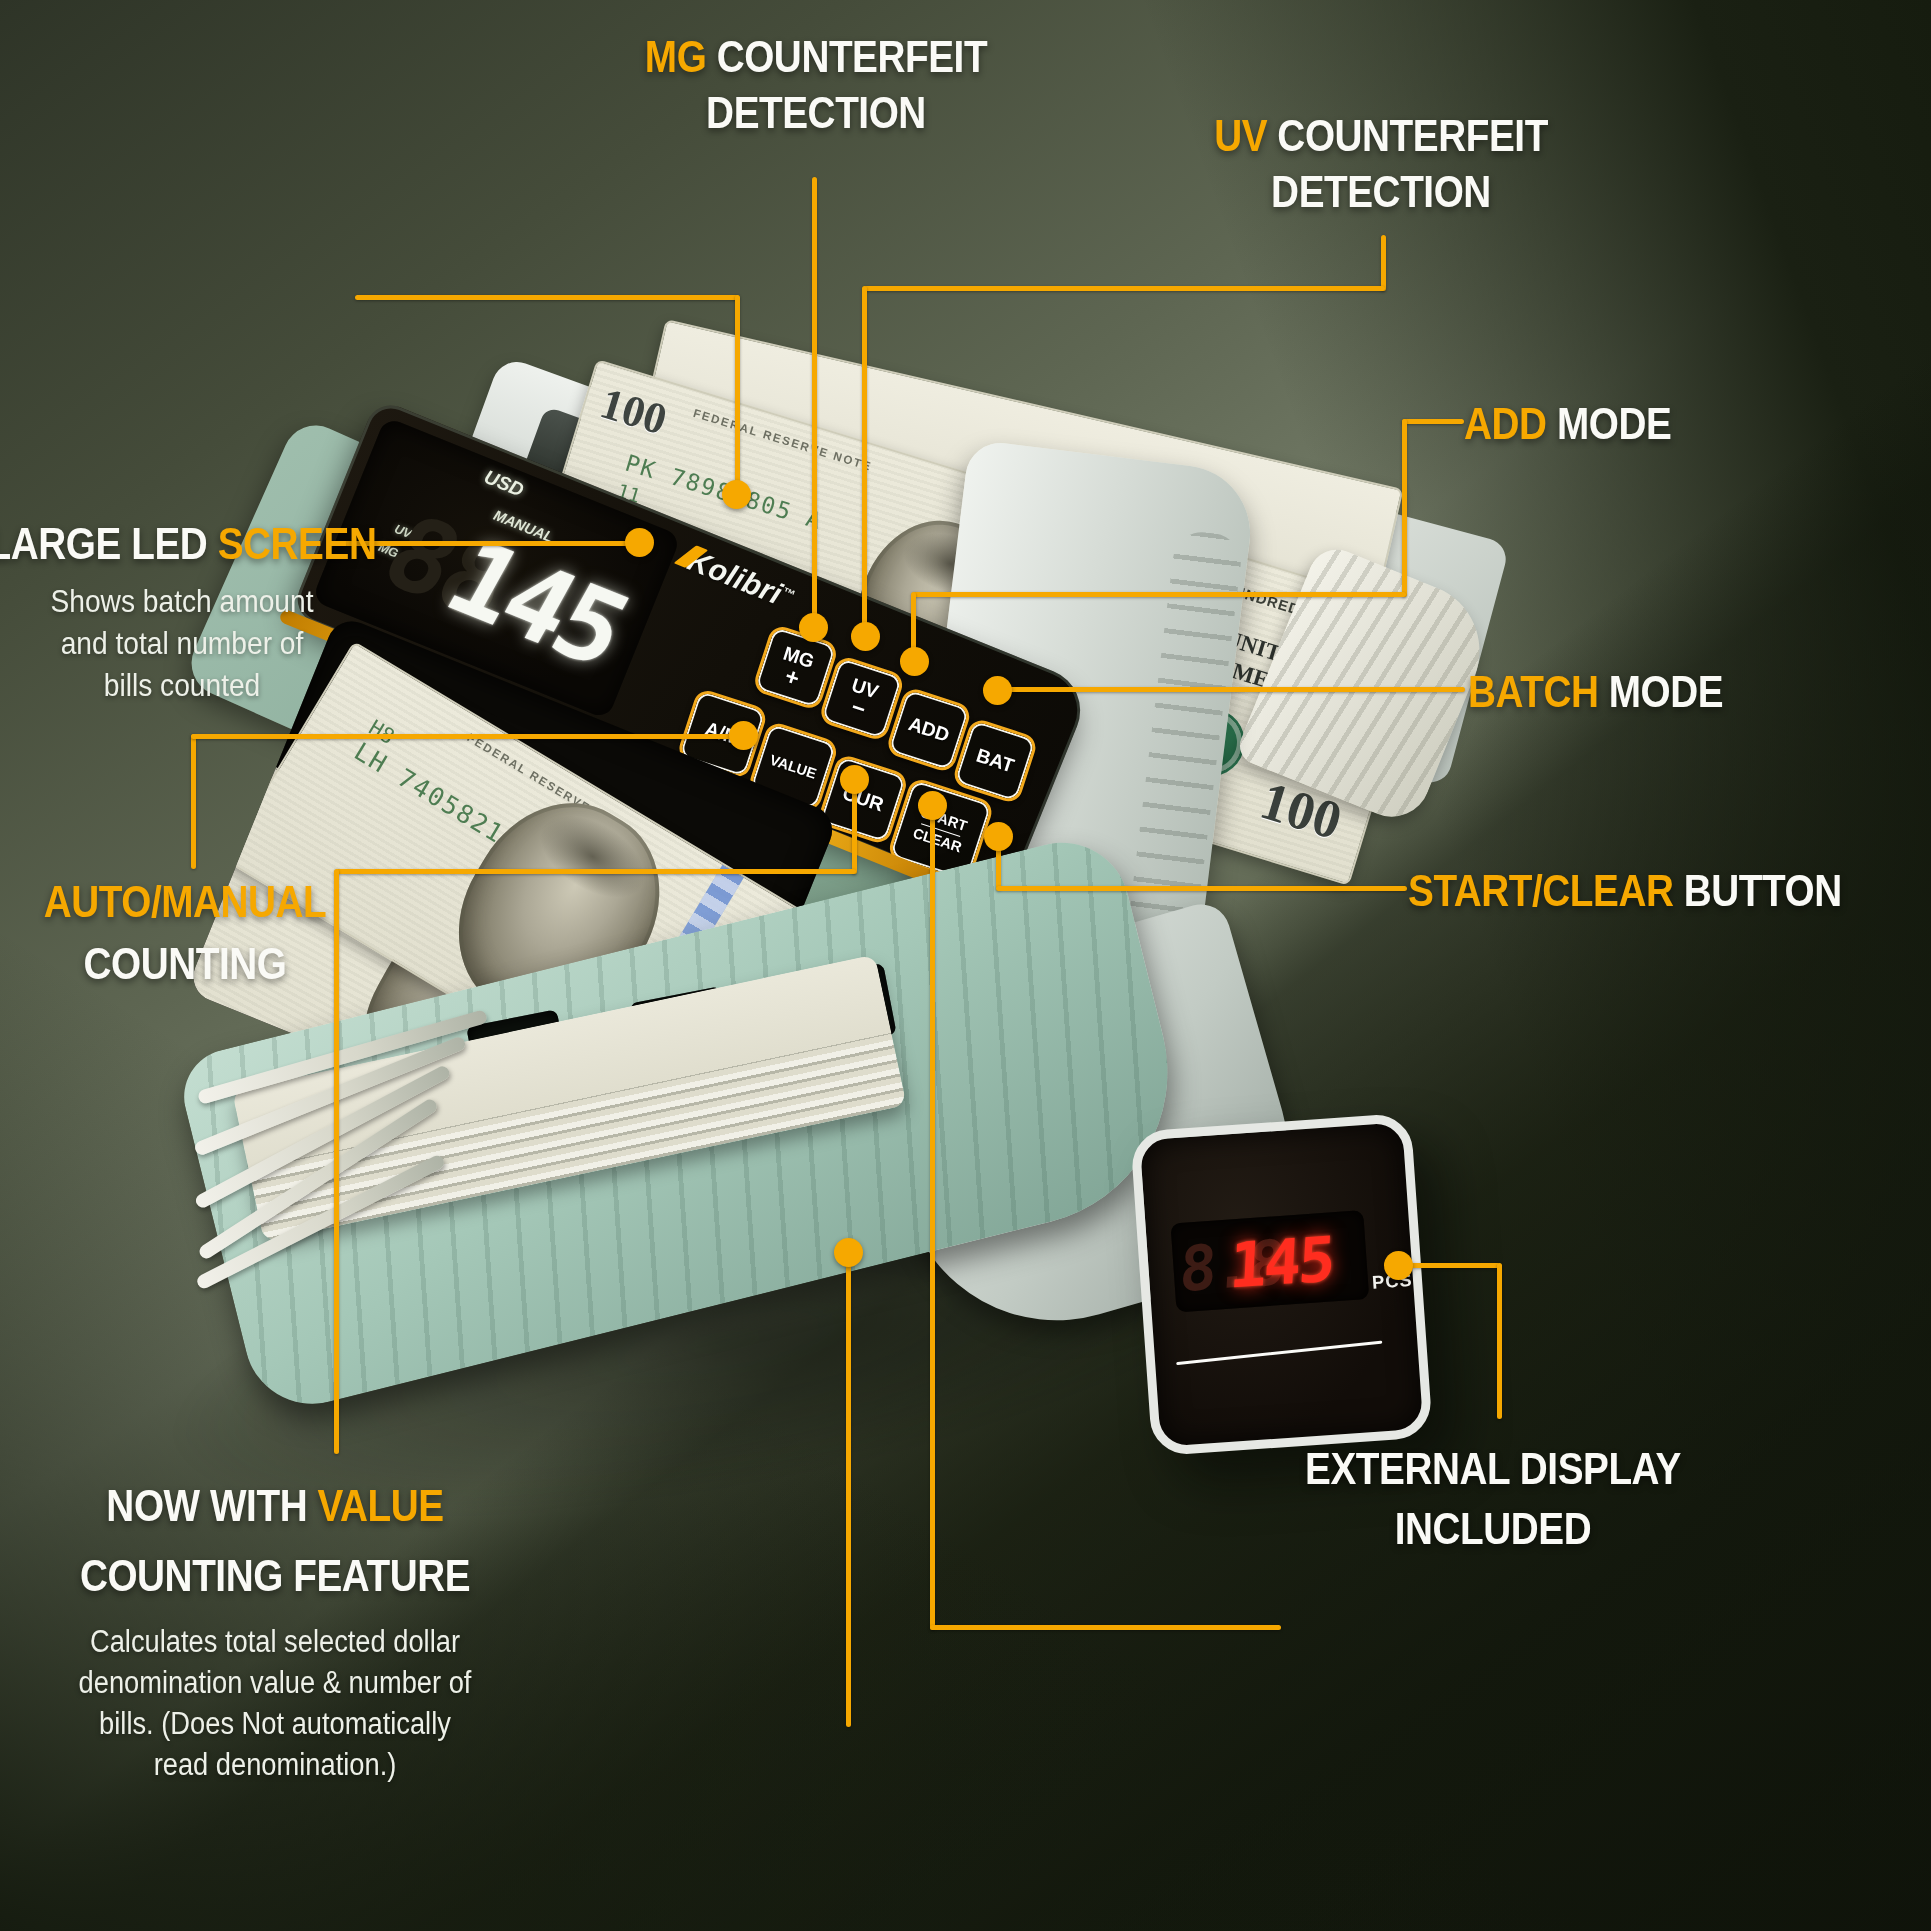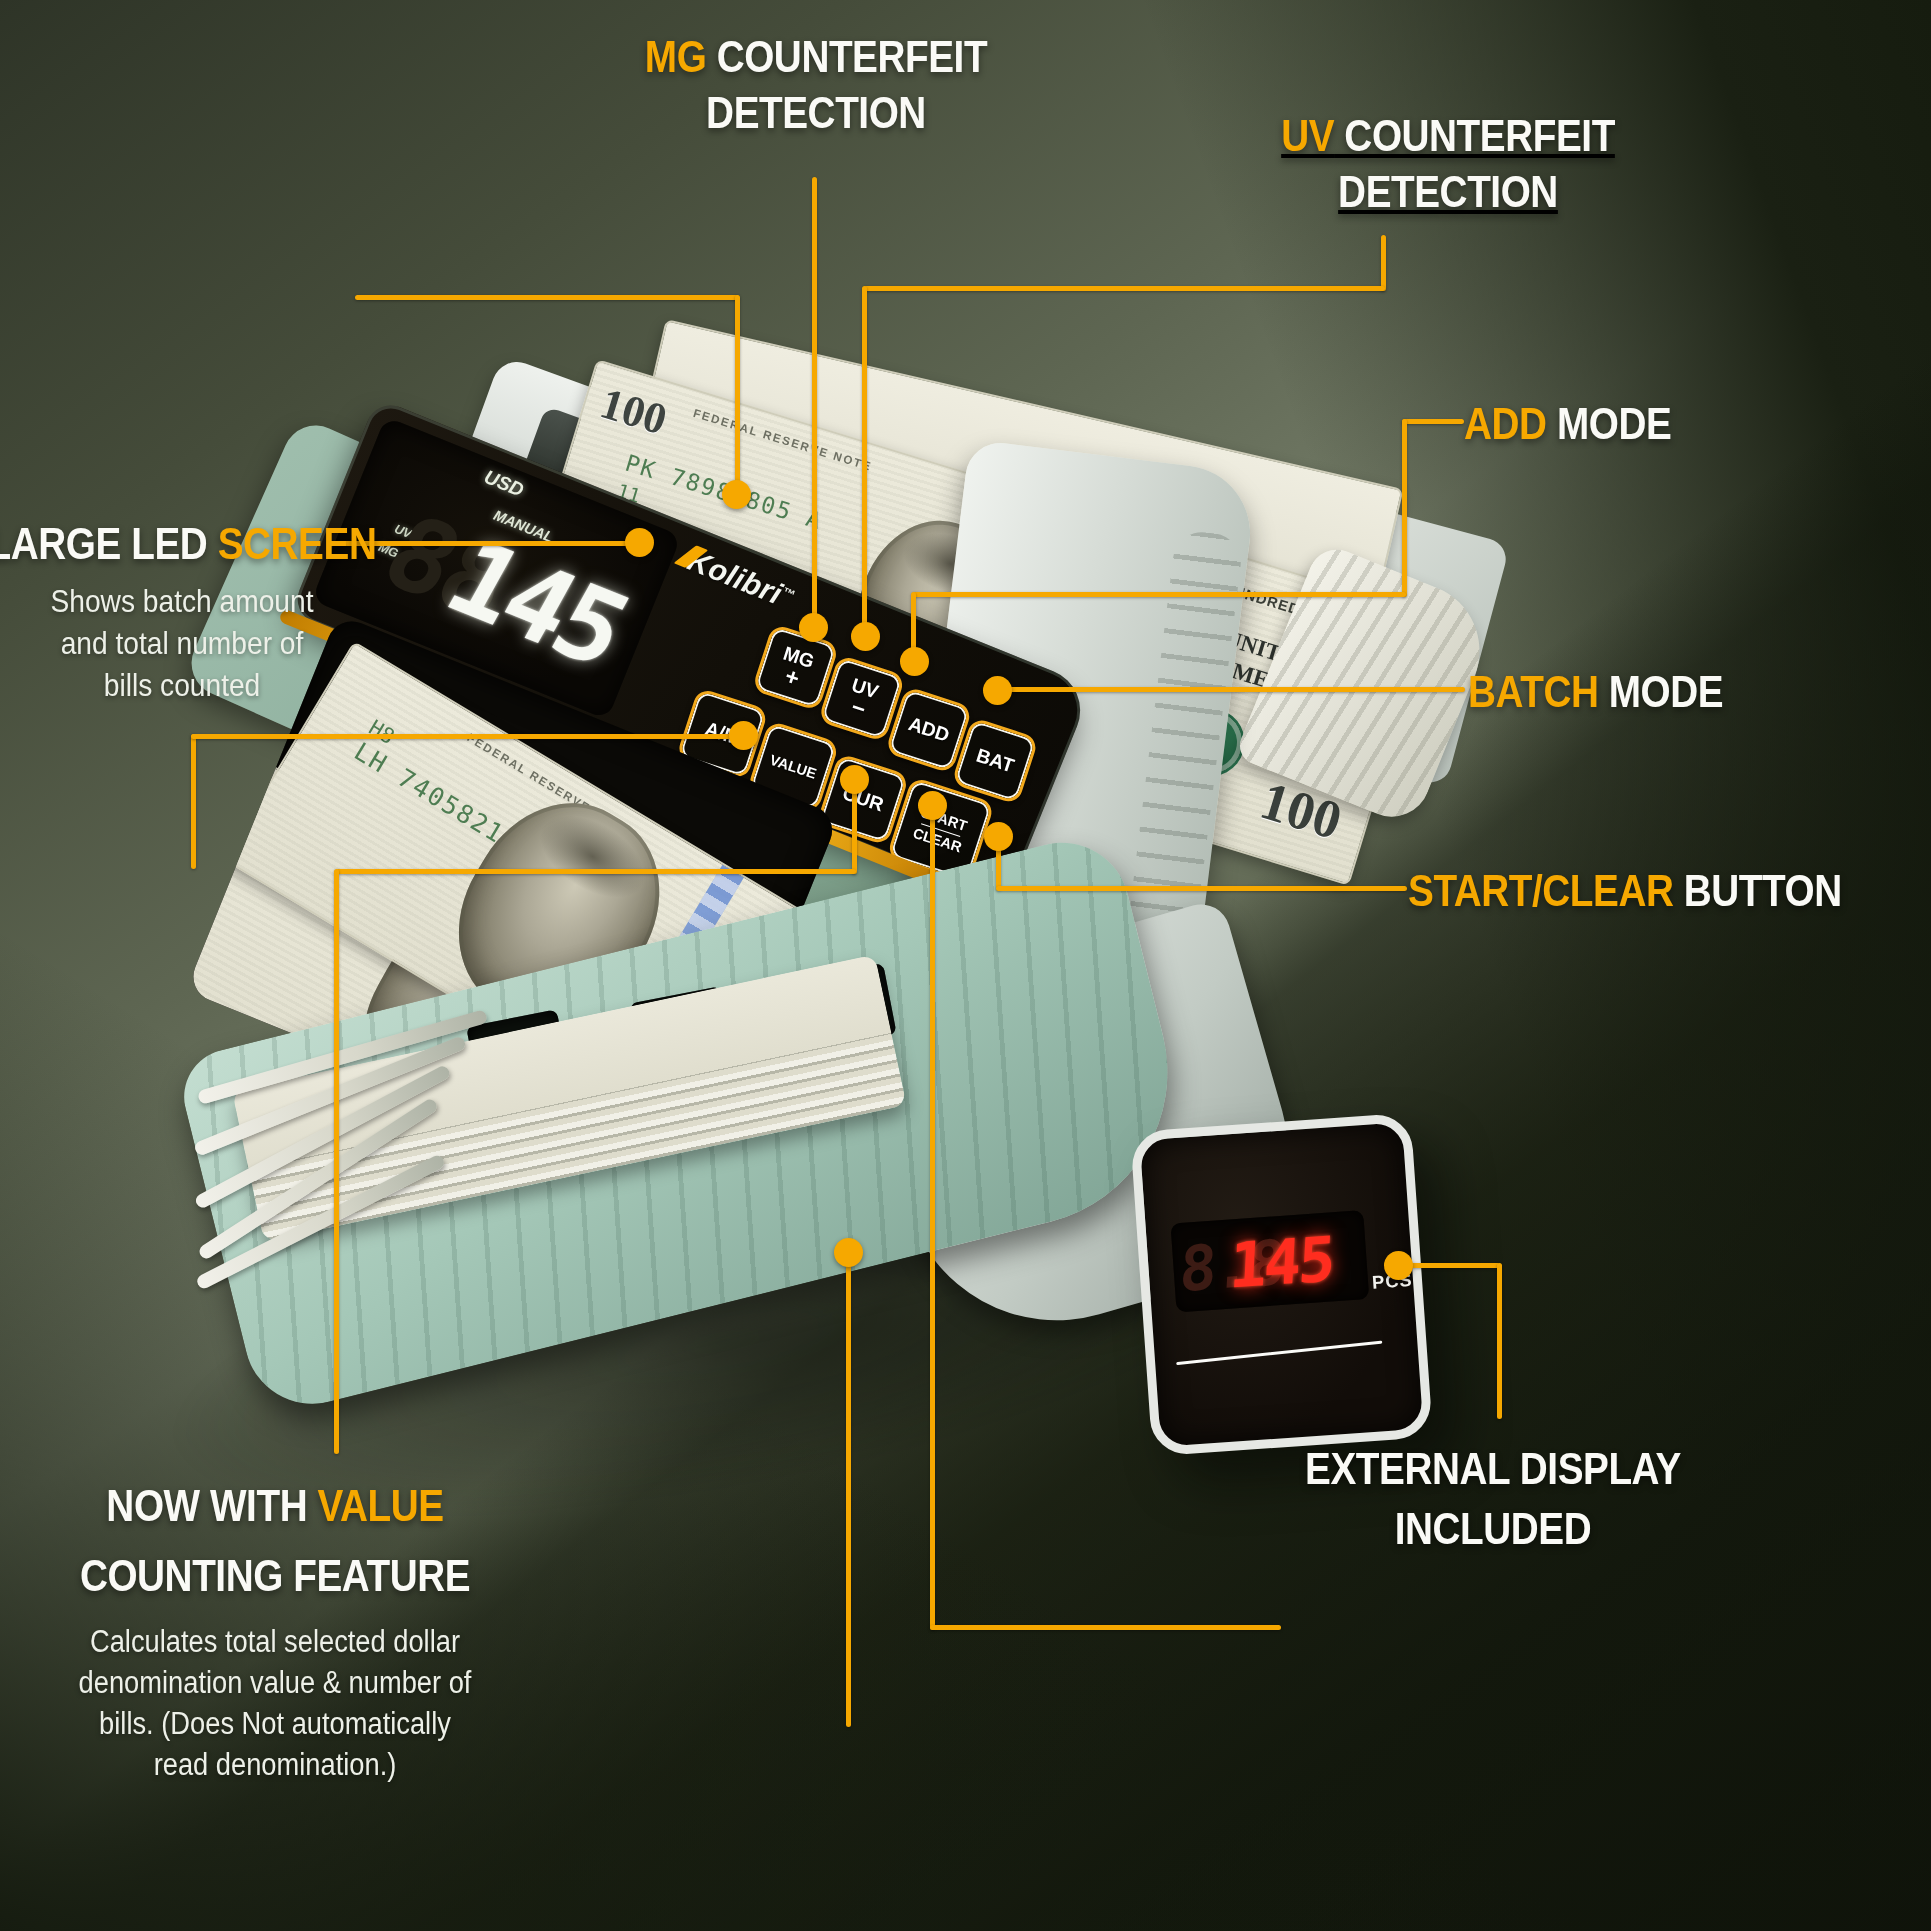--- a/index.html
+++ b/index.html
@@ -298,21 +298,21 @@
   <div class="dot" style="left:834px;top:1238px;"></div>
   <div class="dot" style="left:1384px;top:1251px;"></div>
 
   <div class="callout callout--c" style="left:816px;top:29px;">
     <div class="cond">
       <div class="h1"><span class="acc">MG</span><span> COUNTERFEIT</span></div>
       <div class="h1">DETECTION</div>
     </div>
   </div>
 
-  <div class="callout callout--c" style="left:1448px;top:108px;text-decoration:underline;">
+  <div class="callout callout--c" style="left:1381px;top:108px;">
     <div class="cond">
       <div class="h1"><span class="acc">UV</span><span> COUNTERFEIT</span></div>
       <div class="h1">DETECTION</div>
     </div>
   </div>
 
 
   <div class="callout callout--c" style="left:182px;top:516px;">
     <div class="cond">
       <div class="h1"><span>LARGE LED </span><span class="acc">SCREEN</span></div>
@@ -333,20 +333,26 @@
         <div class="h1"><span class="acc">START/CLEAR</span><span> BUTTON</span></div>
       </div>
   </div>
 
   <div class="callout" style="left:1468px;top:664px;">
     <div class="cond-l">
         <div class="h1"><span class="acc">BATCH</span><span> MODE</span></div>
       </div>
   </div>
 
+  <div class="callout callout--c" style="left:185px;top:871px;">
+    <div class="cond">
+      <div class="h1" style="line-height:62px;"><span class="acc">AUTO/MANUAL</span></div>
+      <div class="h1" style="line-height:62px;">COUNTING</div>
+    </div>
+  </div>
 
   <div class="callout callout--c" style="left:275px;top:1471px;">
     <div class="cond">
       <div class="h1" style="line-height:70px;"><span>NOW WITH </span><span class="acc">VALUE</span></div>
       <div class="h1" style="line-height:70px;">COUNTING FEATURE</div>
       <div class="sub sub--sm" style="margin-top:9.7px;">Calculates total selected dollar</div>
       <div class="sub sub--sm">denomination value &amp; number of</div>
       <div class="sub sub--sm">bills. (Does Not automatically</div>
       <div class="sub sub--sm">read denomination.)</div>
     </div>

